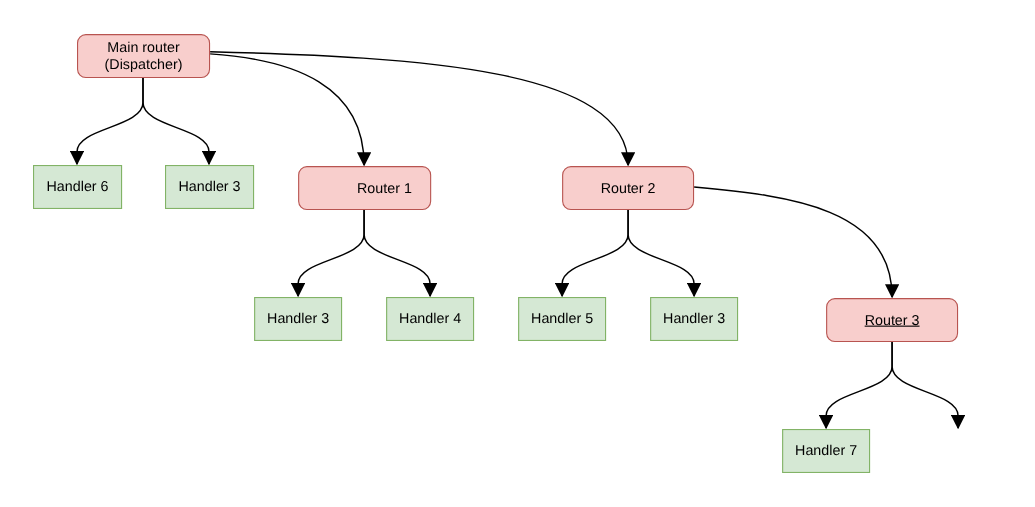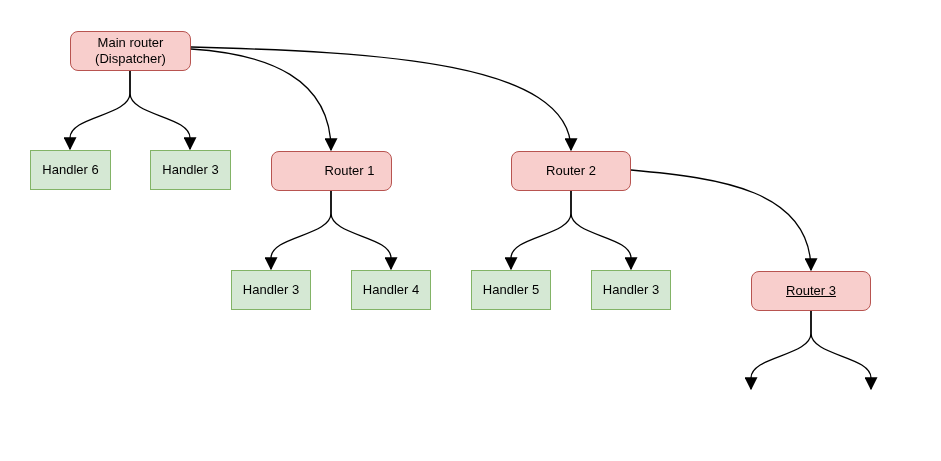--- a/index.html
+++ b/index.html
@@ -68,14 +68,15 @@
 (Dispatcher)</span></div>
       <div class="node handler" style="left: 30px; top: 150px; width: 81px; height: 40px;"><span>Handler 6</span></div>
       <div class="node handler" style="left: 150px; top: 150px; width: 81px; height: 40px;"><span>Handler 3</span></div>
       <div class="node router" style="left: 271px; top: 151px; width: 121px; height: 40px; padding-left: 36px;"><span>Router 1</span></div>
       <div class="node router" style="left: 511px; top: 151px; width: 120px; height: 40px; text-align: center;"><span>Router 2</span></div>
       <div class="node handler" style="left: 231px; top: 270px; width: 80px; height: 40px;"><span>Handler 3</span></div>
       <div class="node handler" style="left: 351px; top: 270px; width: 80px; height: 40px;"><span>Handler 4</span></div>
       <div class="node handler" style="left: 471px; top: 270px; width: 80px; height: 40px;"><span>Handler 5</span></div>
       <div class="node handler" style="left: 591px; top: 270px; width: 80px; height: 40px;"><span>Handler 3</span></div>
       <div class="node router" style="left: 751px; top: 271px; width: 120px; height: 40px; text-decoration: underline;"><span>Router 3</span></div>
+      <div class="node handler" style="left: 711px; top: 390px; width: 80px; height: 40px;"><span>Handler 7</span></div>
     </div>
 </div>
 
 </body></html>

